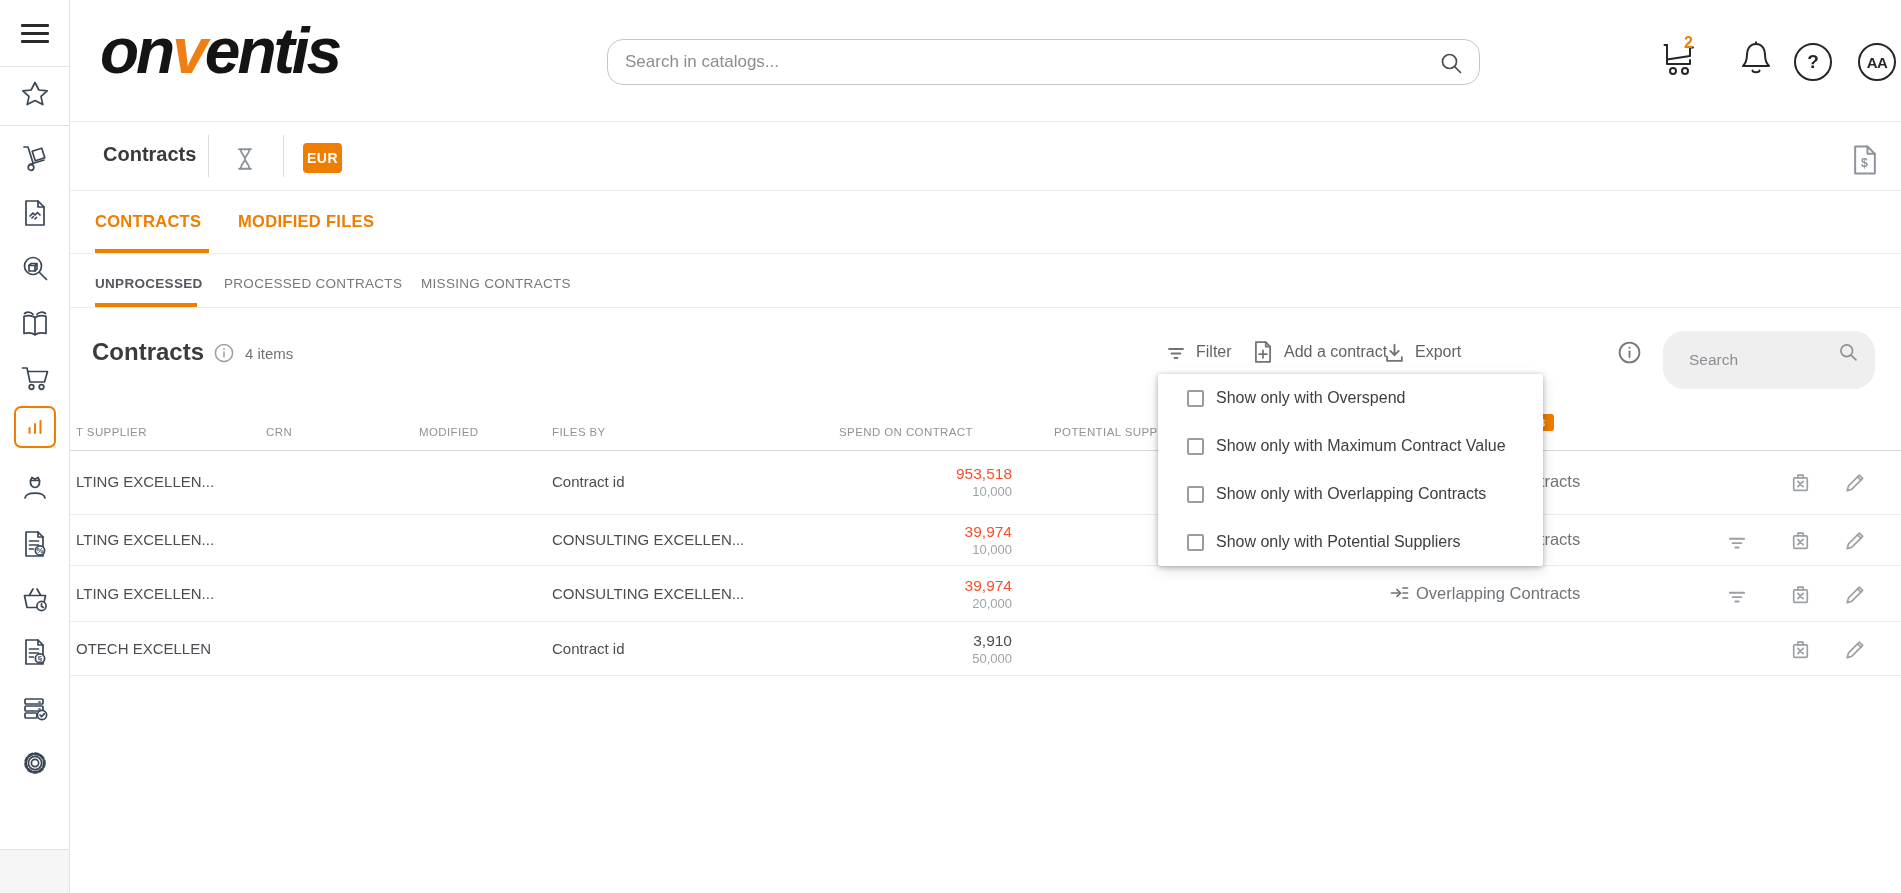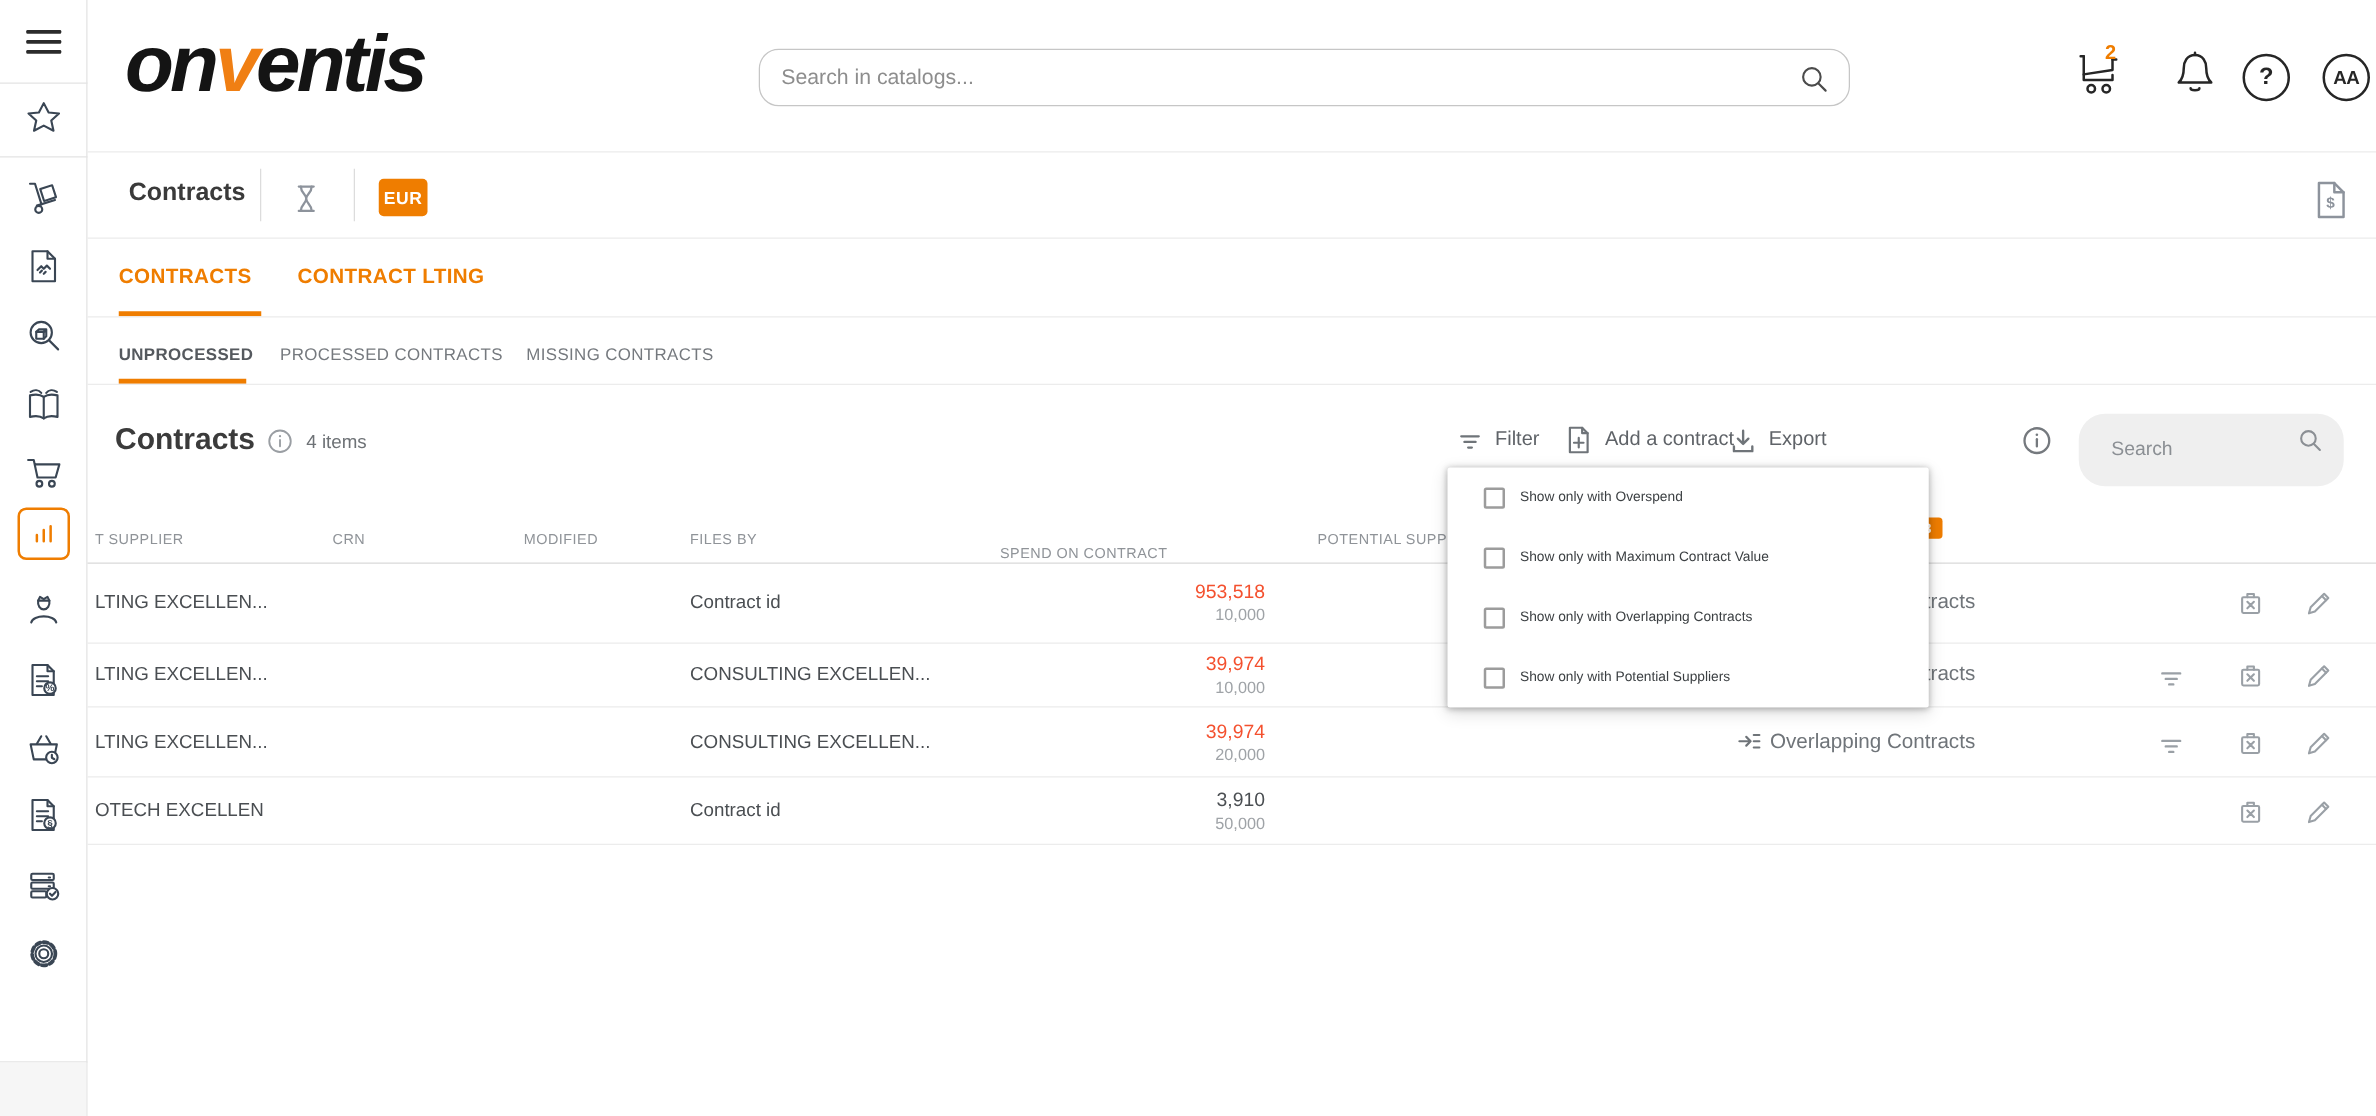--- a/index.html
+++ b/index.html
@@ -48,37 +48,37 @@
   
   .list-title { position:absolute; left:92px; top:338px; font-size:24px; font-weight:bold; color:#3b3b3b; }
   .items-count { position:absolute; left:245px; top:345px; font-size:15px; color:#6e7276; }
   .tool-label { position:absolute; top:343px; font-size:16px; color:#5f6368; cursor:pointer; }
   .search-pill { position:absolute; left:1663px; top:331px; width:212px; height:58px; background:#efefef; border-radius:21px; }
   .search-pill input { width:100%; height:100%; border:none; outline:none; background:transparent; padding:0 46px 0 26px; font-size:15.5px; color:#3a3a3a; font-family:inherit; }
   .search-pill input::placeholder { color:#8b8f94; }
 
   
   .th { position:absolute; top:426px; font-size:11.5px; letter-spacing:.4px; color:#8f9398; white-space:nowrap; }
-  .th-spend { position:absolute; top:426px; left:800px; width:212px; text-align:left; font-size:11.5px; letter-spacing:.4px; color:#8f9398;margin-top:11px; }
+  .th-spend { position:absolute; top:426px; left:800px; width:212px; text-align:center; font-size:11.5px; letter-spacing:.4px; color:#8f9398; }
   .row-div { position:absolute; left:70px; width:1831px; height:1px; background:#ececec; }
   .hdr-row-div { position:absolute; left:70px; top:450px; width:1831px; height:1px; background:#d9d9d9; }
   .cell { position:absolute; font-size:15px; color:#4a4e52; white-space:nowrap; }
   .spend-wrap { position:absolute; left:800px; width:212px; text-align:right; }
   .spend-main { font-size:15.5px; color:#4a4e52; line-height:19px; }
   .spend-main.over { color:#f4502e; }
   .spend-sub { font-size:13px; color:#9fa3a7; line-height:17px; }
   .ovl-link { position:absolute; left:1389px; display:flex; align-items:center; gap:7px; color:#6f7479; font-size:16.5px; cursor:pointer; white-space:nowrap; }
   .row-act { position:absolute; cursor:pointer; }
   .count-badge { position:absolute; left:1530px; top:414px; width:24px; height:17px; background:#ef7d00; border-radius:3px; color:#fff; font-size:11px; font-weight:bold; display:flex; align-items:center; justify-content:center; z-index:5; }
 
   
   .fmenu { position:absolute; left:1158px; top:374px; width:385px; height:192px; background:#fff; border-radius:2px; box-shadow:0 1px 5px rgba(0,0,0,.28), 0 4px 14px rgba(0,0,0,.14); z-index:60; }
   .fitem { position:absolute; left:0; width:100%; height:48px; display:flex; align-items:center; cursor:pointer; }
   .fcheck { width:17px; height:17px; border:2px solid #9c9c9c; border-radius:2px; margin-left:29px; flex:none; background:#fff; }
-  .flabel { margin-left:12px; font-size:11px; color:#3c4043; white-space:nowrap; }
+  .flabel { margin-left:12px; font-size:16px; color:#3c4043; white-space:nowrap; }
 </style>
 </head>
 <body>
 
 <div class="page">
 
   <div class="sidebar">
     <div class="burger">
         <span></span>
         <span></span>
@@ -257,21 +257,21 @@
     <svg width="30" height="32" viewBox="0 0 24 26" style="fill:none;stroke:#8d939c;stroke-width:1.6;stroke-linecap:round;stroke-linejoin:round">
         <path d="M4 2h10l6 6v16H4z"></path>
         <path d="M14 2v6h6"></path>
         <text x="11.5" y="18.5" text-anchor="middle" font-size="10" font-weight="bold" stroke="none" fill="#8d939c">$</text>
       </svg>
   </div>
 
   <div class="hdr-div" style="top:190px"></div>
 
   <div class="tab" style="left:95px">CONTRACTS</div>
-  <div class="tab" style="left:238px">CONTRACT LTING</div>
+  <div class="tab" style="left:238px">MODIFIED FILES</div>
   <div class="tab-underline"></div>
   <div class="hdr-div" style="top:253px"></div>
 
   <div class="subtab active" style="left:95px">UNPROCESSED</div>
   <div class="subtab" style="left:224px">PROCESSED CONTRACTS</div>
   <div class="subtab" style="left:421px">MISSING CONTRACTS</div>
   <div class="subtab-underline"></div>
   <div class="hdr-div" style="top:307px"></div>
 
   <div class="list-title">Contracts</div>

